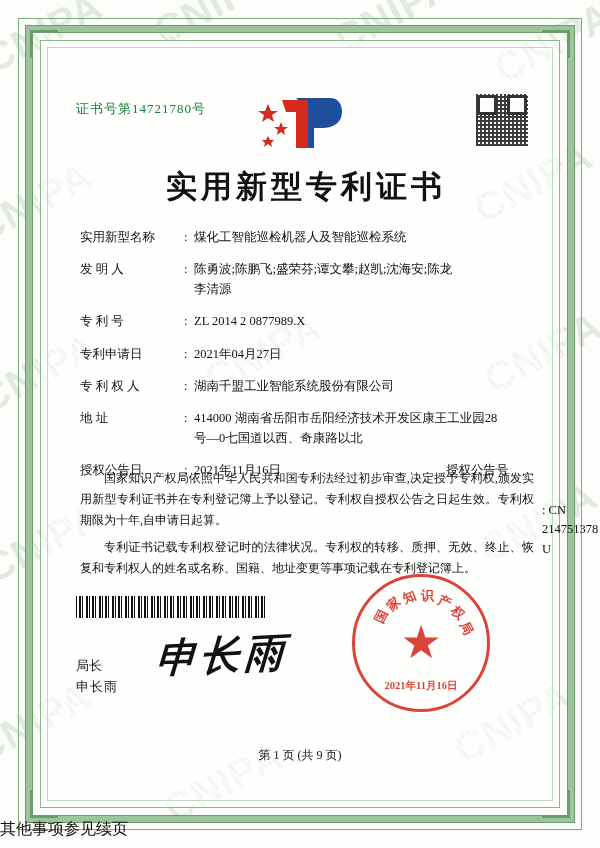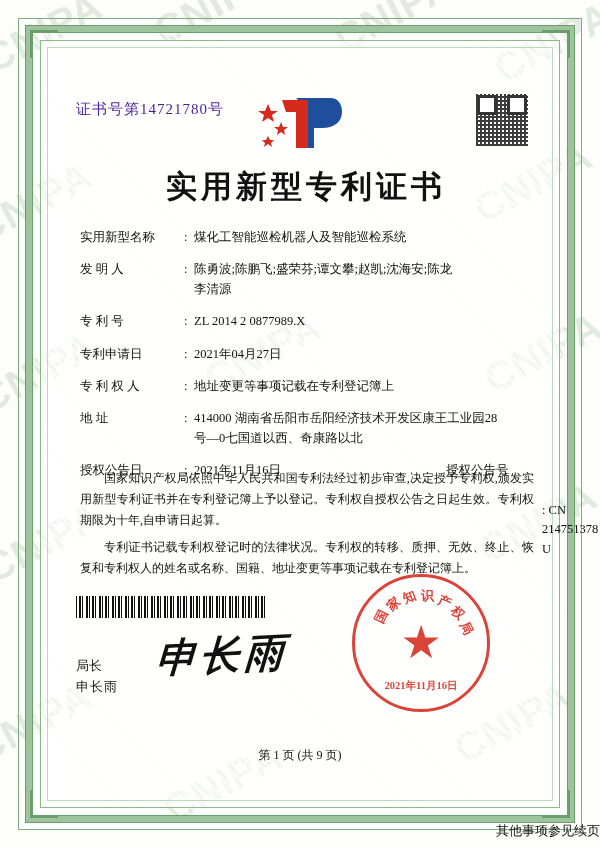--- a/index.html
+++ b/index.html
@@ -101,23 +101,23 @@
     left: 56px;
     top: 56px;
     right: 56px;
     bottom: 56px;
   }
 
   .cert-number {
     position: absolute;
     left: 20px;
     top: 44px;
-    font-size: 15px;
+    font-size: 13px;
     letter-spacing: 1px;
-    color: #4c1d95;
+    color: #15803d;
   }
 
   .qr {
     position: absolute;
     right: 14px;
     top: 36px;
     width: 52px;
     height: 52px;
     background-color: #ffffff;
     background-image:
@@ -299,22 +299,22 @@
     left: 0; right: 0;
     bottom: 28px;
     text-align: center;
     font-size: 12px;
     color: #111;
   }
   .footnote-outer {
     position: absolute;
     left: 0; right: 0;
     bottom: 8px;
-    text-align: right;
-    font-size: 13px;
+    text-align: left;
+    font-size: 16px;
     color: #111;
   }
 </style>
 </head>
 <body>
 
 <div class="page">
 
   <div class="watermark-layer">
     <div class="wm" style="left:-20px; top:10px;">CNIPA</div>
@@ -386,21 +386,21 @@
 
       <div class="field-row">
         <div class="field-label">专利申请日</div>
         <div class="field-colon">:</div>
         <div class="field-value">2021年04月27日</div>
       </div>
 
       <div class="field-row">
         <div class="field-label">专 利 权 人</div>
         <div class="field-colon">:</div>
-        <div class="field-value">地址变更等事项记载在专利登记簿上</div>
+        <div class="field-value">湖南千盟工业智能系统股份有限公司</div>
       </div>
 
       <div class="field-row">
         <div class="field-label">地 址</div>
         <div class="field-colon">:</div>
         <div class="field-value">
           <span>414000 湖南省岳阳市岳阳经济技术开发区康王工业园28</span>
           <span class="sub">号—0七国道以西、奇康路以北</span>
         </div>
       </div>

